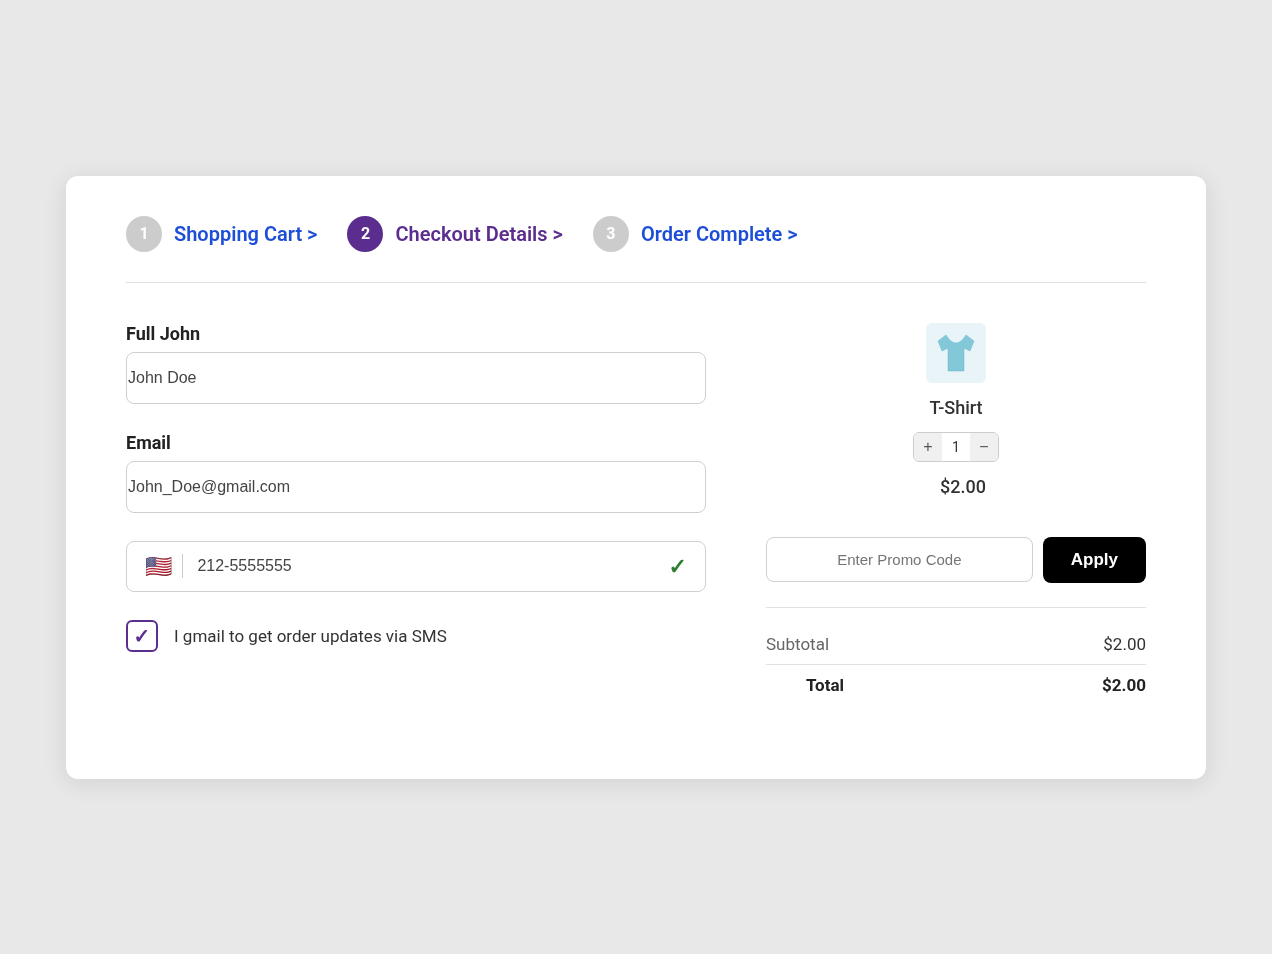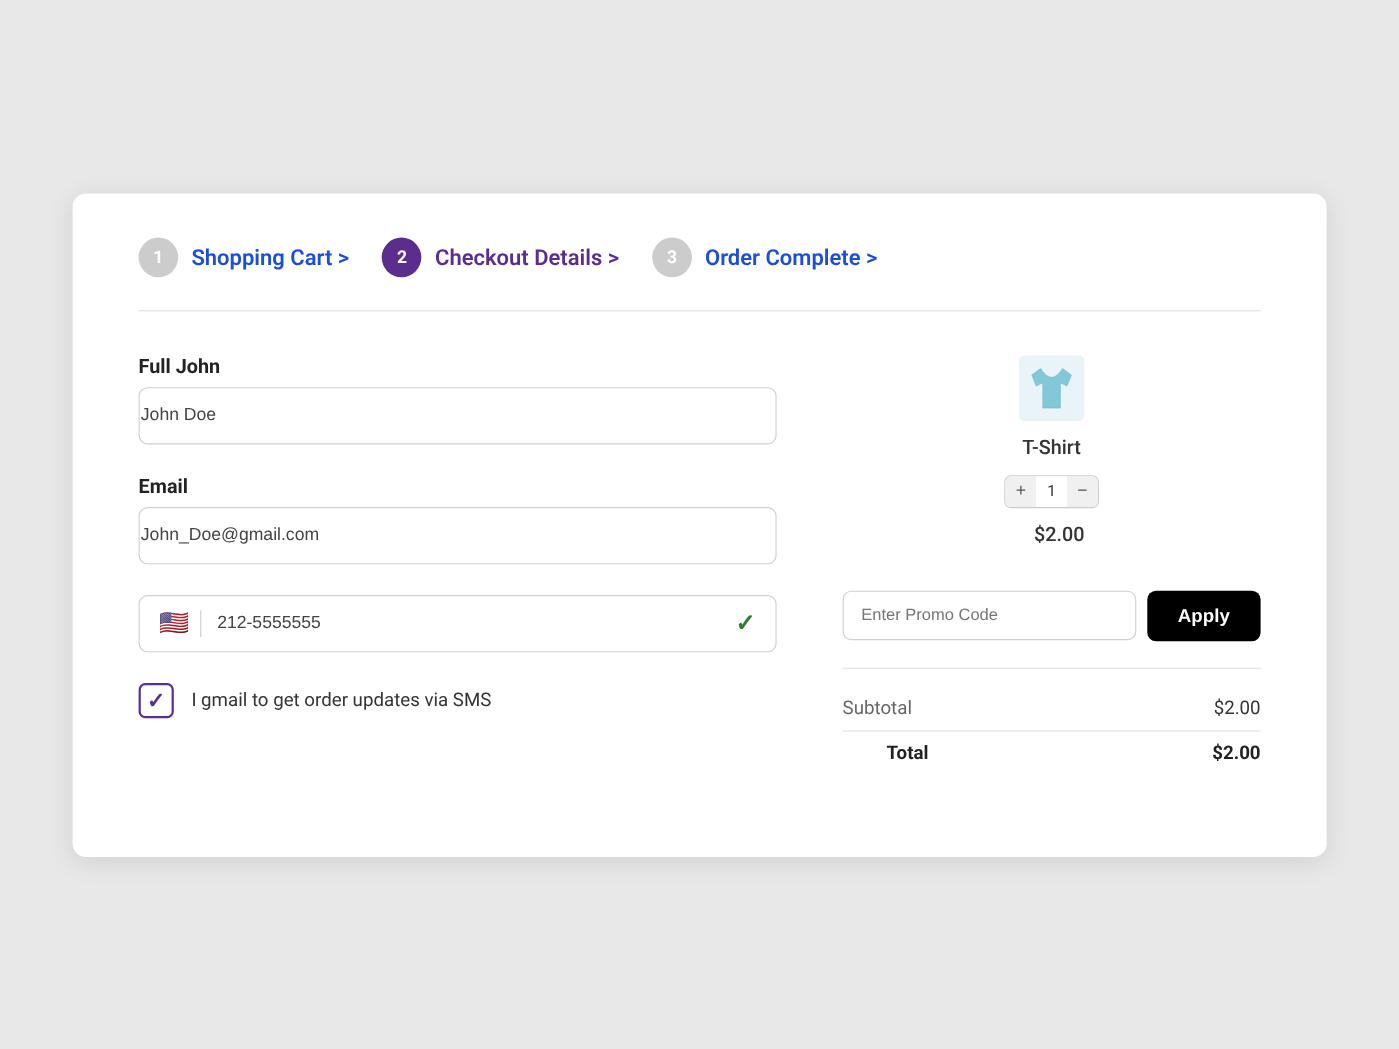--- a/index.html
+++ b/index.html
@@ -240,20 +240,21 @@
     }
     .promo-input {
       flex: 1;
       padding: 13px 16px;
       border: 1.5px solid #d0d0d0;
       border-radius: 8px;
       font-size: 15px;
       color: #8b5cf6;
       outline: none;
       background: #fff;
+      text-align: center;
     }
     .apply-btn {
       padding: 13px 28px;
       background: #000000;
       color: #fff;
       font-size: 17px;
       font-weight: 700;
       border: none;
       border-radius: 8px;
       cursor: pointer;

